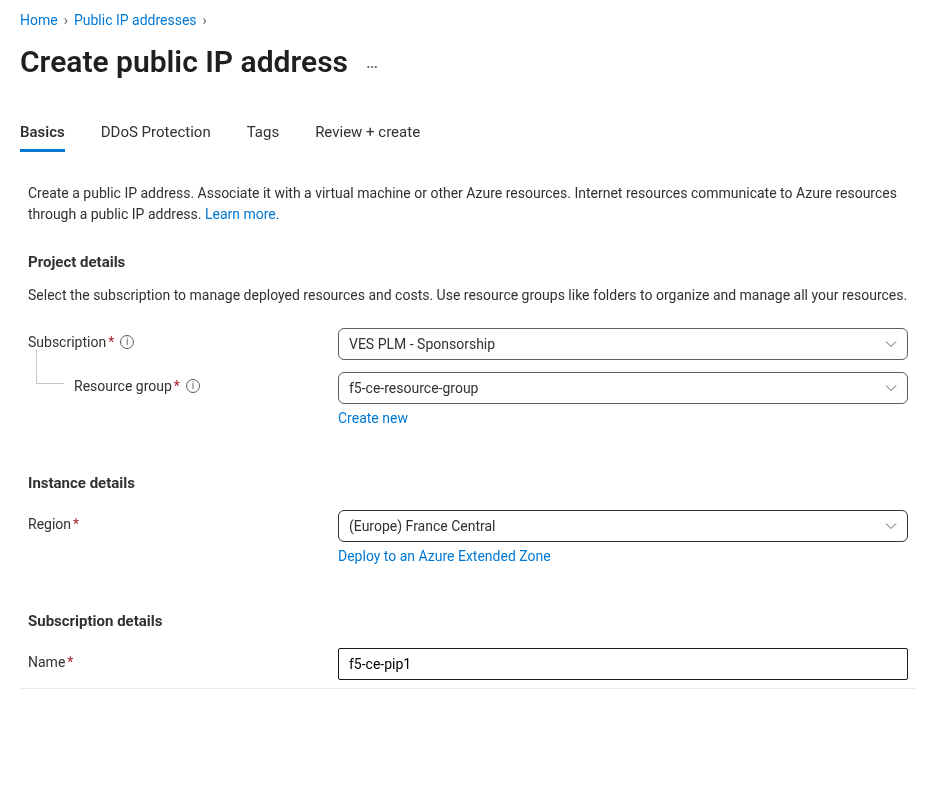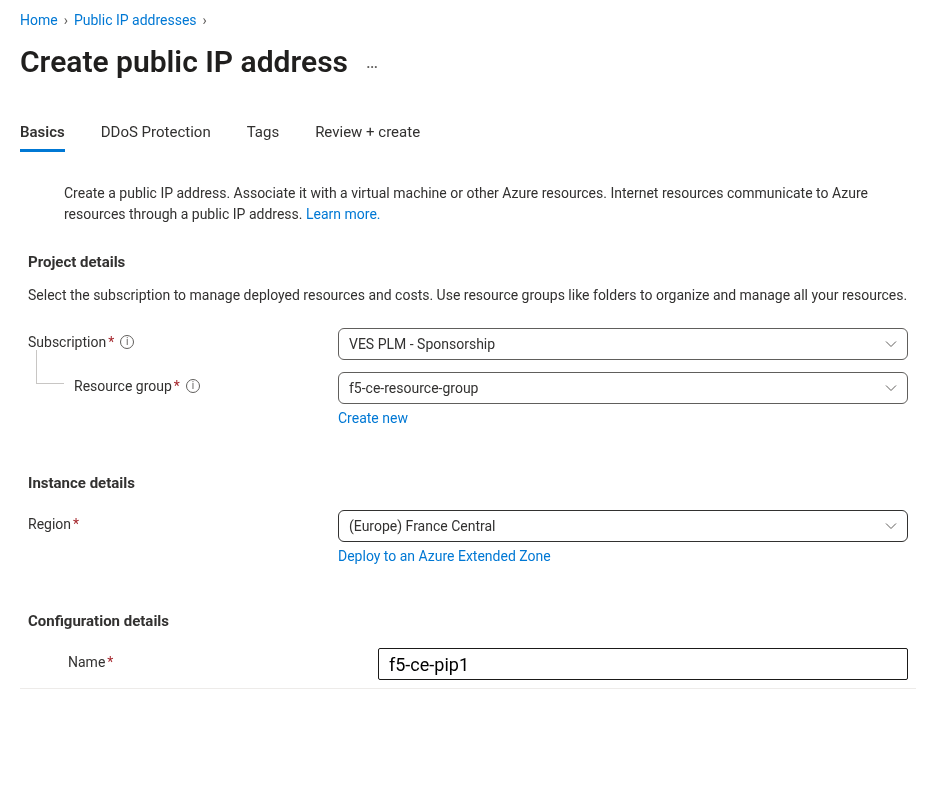--- a/index.html
+++ b/index.html
@@ -23,21 +23,21 @@
 h1 { font-size: 30px; font-weight: 600; color: #201f1e; }
 .more-dots { color: #605e5c; font-size: 18px; letter-spacing: 2px; cursor: pointer; user-select: none; }
 
 
 .tabs { display: flex; gap: 36px; margin-top: 44px; border-bottom: 1px solid transparent; }
 .tab { padding-bottom: 8px; font-size: 15px; color: #323130; cursor: pointer; }
 .tab.active { font-weight: 600; border-bottom: 3px solid #0078d4; }
 
 
 .section { margin-top: 30px; padding-left: 8px; padding-right: 8px; }
-.intro { font-size: 14px; color: #323130; line-height: 1.5; margin-left: 36px; }
+.intro { font-size: 14px; color: #323130; line-height: 1.5; }
 .section-heading { font-size: 15px; font-weight: 700; margin-top: 28px; margin-bottom: 14px; }
 .section-desc { font-size: 14px; color: #323130; line-height: 1.5; margin-bottom: 22px; }
 
 
 .form-row { display: flex; align-items: flex-start; margin-bottom: 12px; }
 .label-col { width: 310px; display: flex; align-items: center; padding-top: 6px; font-size: 14px; }
 .label-col.indented { padding-left: 46px; position: relative; }
 .tree-connector {
   position: absolute;
   left: 8px;
@@ -87,21 +87,21 @@
   pointer-events: none;
 }
 .chevron svg { display: block; }
 
 
 .text-input {
   border: 1px solid #1b1a19;
   border-radius: 2px;
   height: 32px;
   padding: 0 10px;
-  font-size: 18px;
+  font-size: 14px;
   width: 100%;
   font-family: inherit;
   outline: none;
 }
 .sublink { display: inline-block; margin-top: 6px; font-size: 14px; }
 
 .hr-bottom { border: none; border-top: 1px solid #edebe9; margin-top: 8px; }
 </style>
 </head>
 <body>
@@ -185,23 +185,23 @@
         <span class="chevron">
           <svg width="12" height="12" viewBox="0 0 12 12">
               <path d="M1 3.5 L6 8.5 L11 3.5" fill="none" stroke="#605e5c" stroke-width="1"></path>
             </svg>
         </span>
       </div>
       <a class="sublink">Deploy to an Azure Extended Zone</a>
     </div>
   </div>
 
-  <div class="section-heading" style="margin-top:48px;">Configuration details</div>
-
-  <div class="form-row" style="margin-top:18px; margin-bottom:0;margin-left:40px;">
+  <div class="section-heading" style="margin-top:48px;">Subscription details</div>
+
+  <div class="form-row" style="margin-top:18px; margin-bottom:0;">
     <div class="label-col">
       <span>Name</span>
       <span class="req">*</span>
     </div>
     <div class="control-col">
       <input type="text" class="text-input" value="f5-ce-pip1" style="">
     </div>
   </div>
 
 </div>

